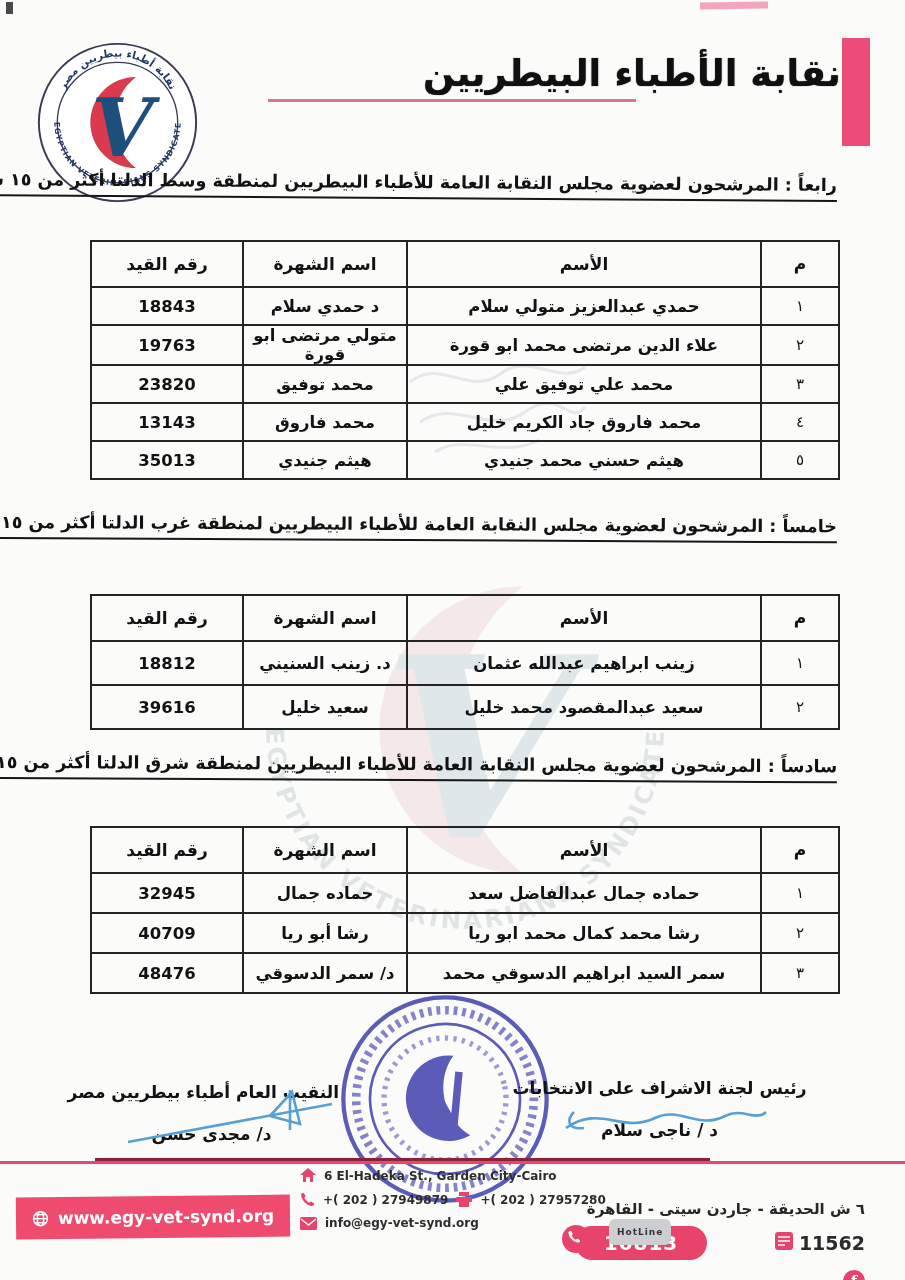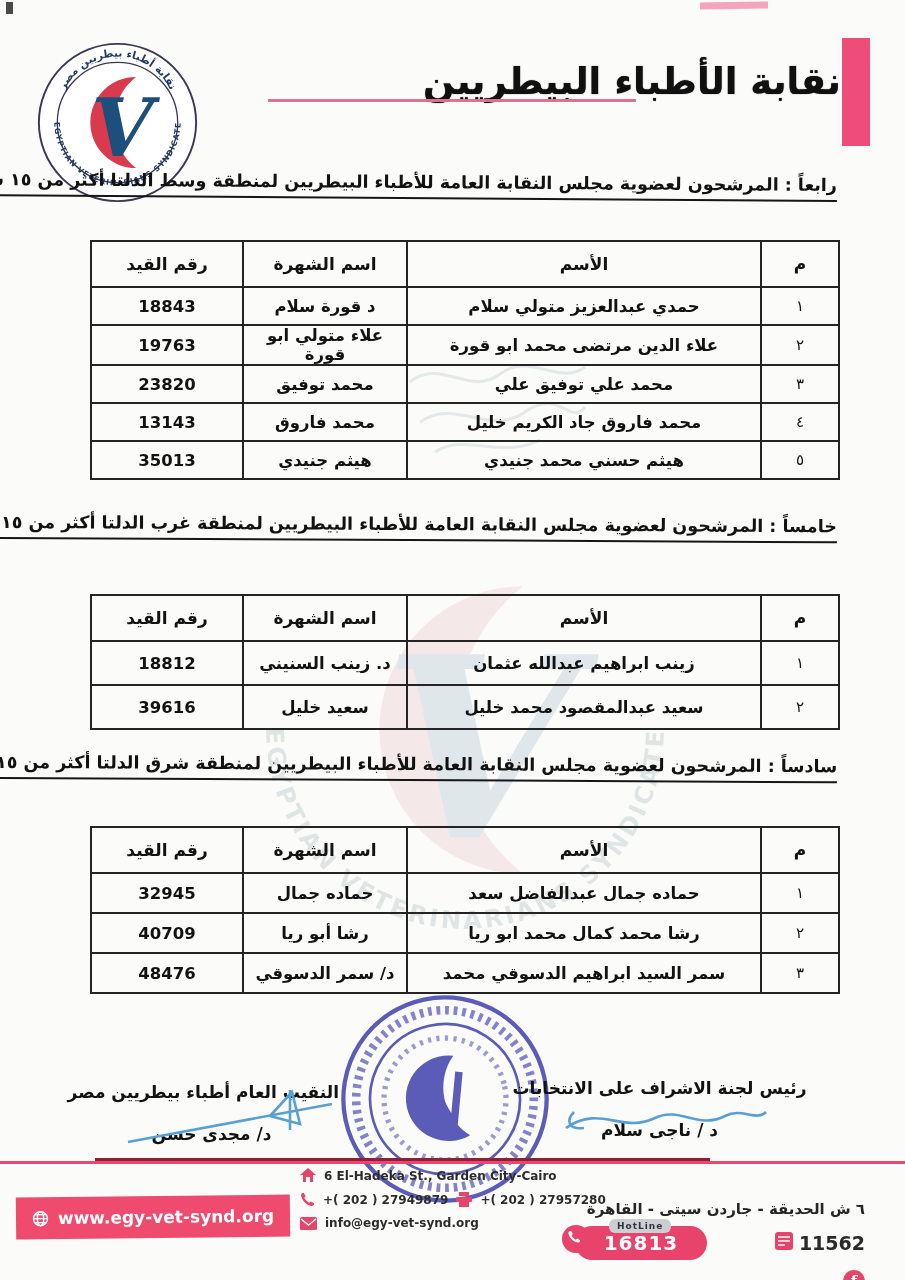--- a/index.html
+++ b/index.html
@@ -2,21 +2,21 @@
 <html lang="ar"><head>
 <meta charset="utf-8">
 <style>
   html,body{margin:0;padding:0;background:#888;}
   .page{position:relative;width:905px;height:1280px;margin:0 auto;background:#fbfbfa;
         font-family:"DejaVu Sans", sans-serif;color:#121212;overflow:hidden;}
   .abs{position:absolute;}
 
   
   .callig{top:52px;right:64px;direction:rtl;font-size:37px;font-weight:bold;color:#101010;
-          text-shadow:0 0 1px #222;letter-spacing:-1px;margin-top:8px;}
+          text-shadow:0 0 1px #222;letter-spacing:-1px;}
   .h-line{left:268px;top:99px;width:368px;height:3px;background:#d9738f;}
   .v-bar{left:842px;top:38px;width:28px;height:108px;background:#ed4d78;}
   .scan-dash{left:700px;top:2px;width:68px;height:7px;background:#f2a5bc;transform:rotate(-1deg);}
   .scan-speck{left:6px;top:2px;width:7px;height:12px;background:#4a4a4a;}
 
   
   .sec-title{direction:rtl;text-align:right;white-space:nowrap;font-size:17.5px;font-weight:bold;}
   .sec-title span{border-bottom:2.5px solid #161616;padding-bottom:5px;}
   #title-4{right:68px;top:172px;transform:rotate(0.4deg);}
   #title-5{right:68px;top:514px;transform:rotate(0.3deg);}
@@ -59,21 +59,21 @@
   .mid-foot{left:300px;top:1168px;width:295px;font-size:12px;font-weight:bold;color:#2c2c2c;}
   .mid-row{display:flex;align-items:center;gap:8px;margin-bottom:9px;white-space:nowrap;}
   .icon-red{flex:0 0 auto;display:inline-flex;}
   .right-foot{right:40px;top:1200px;width:290px;direction:rtl;color:#262626;}
   .addr-ar{font-size:15px;font-weight:bold;text-align:right;white-space:nowrap;}
   .hot-row{display:flex;direction:ltr;align-items:center;justify-content:space-between;margin-top:8px;}
   .hotline-badge{position:relative;width:132px;height:34px;background:#e8436b;border-radius:17px;
                  display:flex;align-items:center;justify-content:center;color:#fff;
                  font-size:20px;font-weight:bold;letter-spacing:1px;}
   .hotline-label{position:absolute;top:-7px;left:34px;background:#cdced2;color:#33343a;
-                 font-size:9px;font-weight:bold;padding:2px 8px;border-radius:6px;}
+                 font-size:9px;font-weight:bold;padding:8px 8px;border-radius:6px;}
   .hot-phone{position:absolute;left:-14px;top:-2px;}
   .short-code{display:flex;align-items:center;gap:6px;font-size:19px;font-weight:bold;color:#2a2a2a;}
   .fb-row{display:flex;align-items:center;gap:8px;margin-top:10px;justify-content:flex-start;}
   .fb-text{font-size:14px;font-weight:bold;white-space:nowrap;}
   .fb-circle{width:22px;height:22px;border-radius:50%;background:#e8436b;color:#fff;display:flex;
              align-items:center;justify-content:center;font-size:15px;font-weight:bold;
              font-family:"DejaVu Serif", serif;}
   .squiggle{left:400px;top:352px;opacity:.35;}
 </style>
 </head>
@@ -133,27 +133,27 @@
     <tbody>
         <tr>
       <th class="c-no">م</th>
       <th class="c-name">الأسم</th>
       <th class="c-known">اسم الشهرة</th>
       <th class="c-reg">رقم القيد</th>
     </tr>
     <tr>
       <td class="c-no">١</td>
       <td class="c-name">حمدي عبدالعزيز متولي سلام</td>
-      <td class="c-known">د قورة سلام</td>
+      <td class="c-known">د حمدي سلام</td>
       <td class="c-reg">18843</td>
     </tr>
     <tr>
       <td class="c-no">٢</td>
       <td class="c-name">علاء الدين مرتضى محمد ابو قورة</td>
-      <td class="c-known">علاء متولي ابو قورة</td>
+      <td class="c-known">متولي مرتضى ابو قورة</td>
       <td class="c-reg">19763</td>
     </tr>
     <tr>
       <td class="c-no">٣</td>
       <td class="c-name">محمد علي توفيق علي</td>
       <td class="c-known">محمد توفيق</td>
       <td class="c-reg">23820</td>
     </tr>
     <tr>
       <td class="c-no">٤</td>

